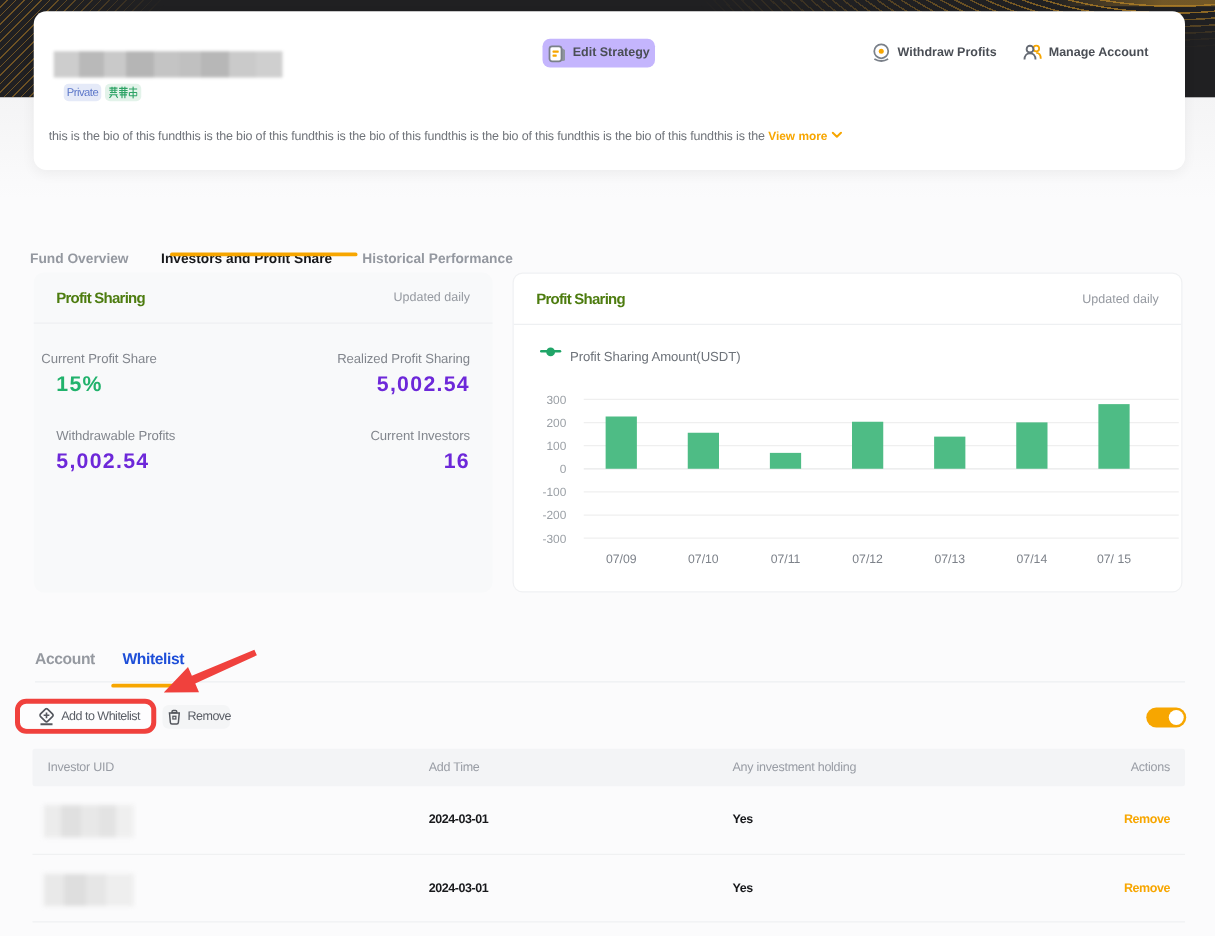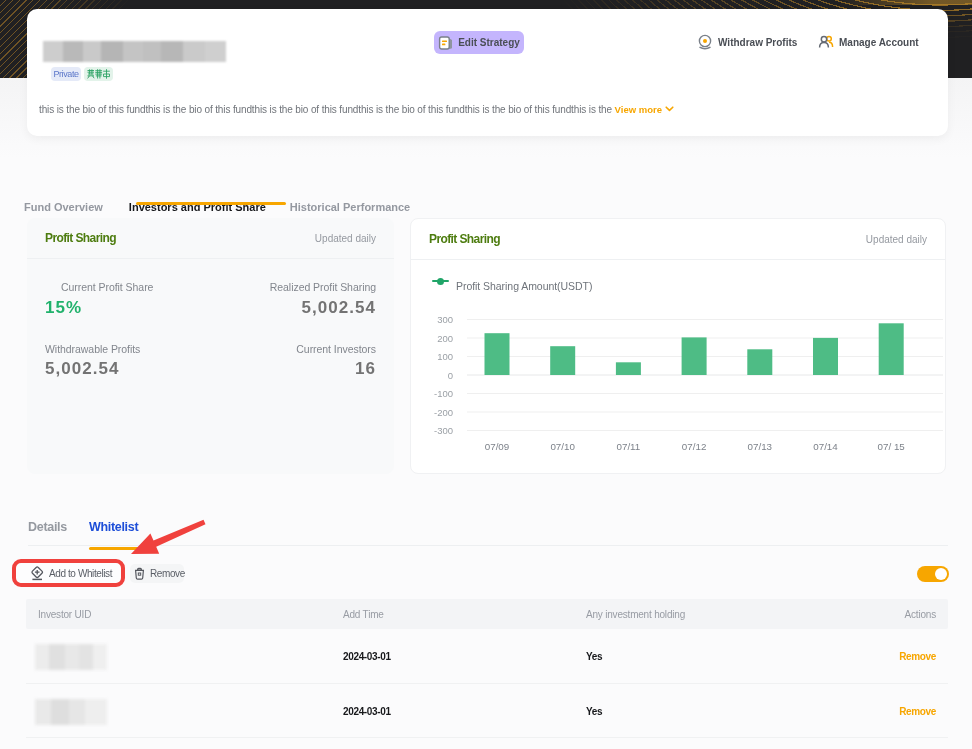--- a/index.html
+++ b/index.html
@@ -43,21 +43,21 @@
   .mtabs .act { color:#17181b; }
   .underline1 { left:136px; top:202px; width:150px; height:3px; border-radius:2px; background:#f7a600; }
 
   
   .card1 { left:27px; top:218px; width:367px; height:256px; background:#f8f9fa; border-radius:8px; }
   .chead { position:absolute; left:0; top:0; width:100%; height:41px; border-bottom:1px solid #eef0f2;
     display:flex; align-items:center; justify-content:space-between; padding:0 18px; }
   .chead .t { font-size:12px; font-weight:bold; color:#4d7c0f; letter-spacing:-0.6px; }
   .chead .u { font-size:10px; color:#9599a0; }
   .lbl { font-size:10.5px; color:#82868d; letter-spacing:-0.05px; }
-  .val { font-size:17px; font-weight:bold; color:#737373; letter-spacing:1.05px; }
+  .val { font-size:17px; font-weight:bold; color:#6d28d9; letter-spacing:1.05px; }
   .green { color:#21b26c; }
   .r { text-align:right; }
 
   
   .card2 { left:410px; top:218px; width:536px; height:256px; background:#fff; border:1px solid #f0f1f3; border-radius:8px; }
   .legend { left:21px; top:61px; display:flex; font-size:10.5px; letter-spacing:-0.05px; color:#6e737a; }
   .legline { width:17px; height:2px; background:#20a568; border-radius:1px; position:relative; margin-right:7px; }
   .legline:after { content:""; position:absolute; left:5px; top:-2.5px; width:7px; height:7px; border-radius:50%; background:#20a568; }
 
   
@@ -149,21 +149,21 @@
     <span class="act">Investors and Profit Share</span>
     <span style="margin-left:-2px;">Historical Performance</span>
 </div>
 <div class="abs underline1"></div>
 
 <div class="abs card1">
   <div class="chead">
       <span class="t">Profit Sharing</span>
       <span class="u">Updated daily</span>
     </div>
-  <div class="abs lbl" style="left:34px; top:63px;">Current Profit Share</div>
+  <div class="abs lbl" style="left:6px; top:63px;">Current Profit Share</div>
   <div class="abs val green" style="left:18px; top:80px;">15%</div>
   <div class="abs lbl r" style="right:18px; top:63px;">Realized Profit Sharing</div>
   <div class="abs val r" style="right:18px; top:80px;">5,002.54</div>
   <div class="abs lbl" style="left:18px; top:125px;">Withdrawable Profits</div>
   <div class="abs val" style="left:18px; top:141px;">5,002.54</div>
   <div class="abs lbl r" style="right:18px; top:125px;">Current Investors</div>
   <div class="abs val r" style="right:18px; top:141px;">16</div>
 </div>
 
 <div class="abs card2">
@@ -206,21 +206,21 @@
       <text x="217.4" y="139">07/11</text>
       <text x="283.1" y="139">07/12</text>
       <text x="348.8" y="139">07/13</text>
       <text x="414.5" y="139">07/14</text>
       <text x="480.2" y="139">07/ 15</text>
     </g>
   </svg>
 </div>
 
 <div class="abs wtabs">
-    <span>Details</span>
+    <span>Account</span>
     <span class="act">Whitelist</span>
   </div>
 <div class="abs wline"></div>
 <div class="abs underline2"></div>
 
 <div class="abs redbox"></div>
 <div class="abs btn addbtn">
   <svg width="15" height="16" viewBox="0 0 15 16">
     <rect x="3.1" y="2.1" width="8.2" height="8.2" rx="1.5" fill="none" stroke="#54575e" stroke-width="1.3" transform="rotate(45 7.2 6.2)"></rect>
     <path d="M7.2 3.9 v4.6 M4.9 6.2 h4.6" stroke="#54575e" stroke-width="1.3"></path>

